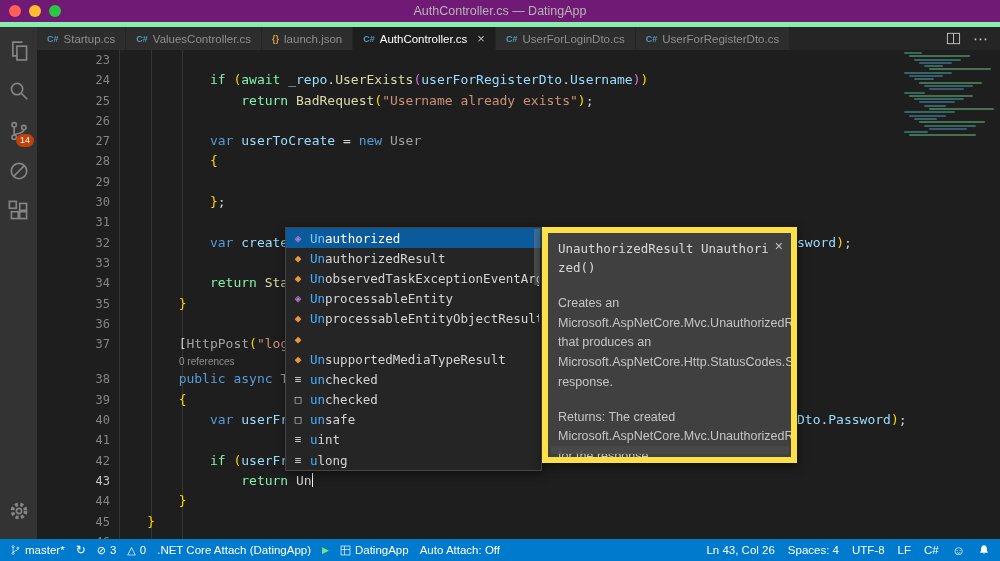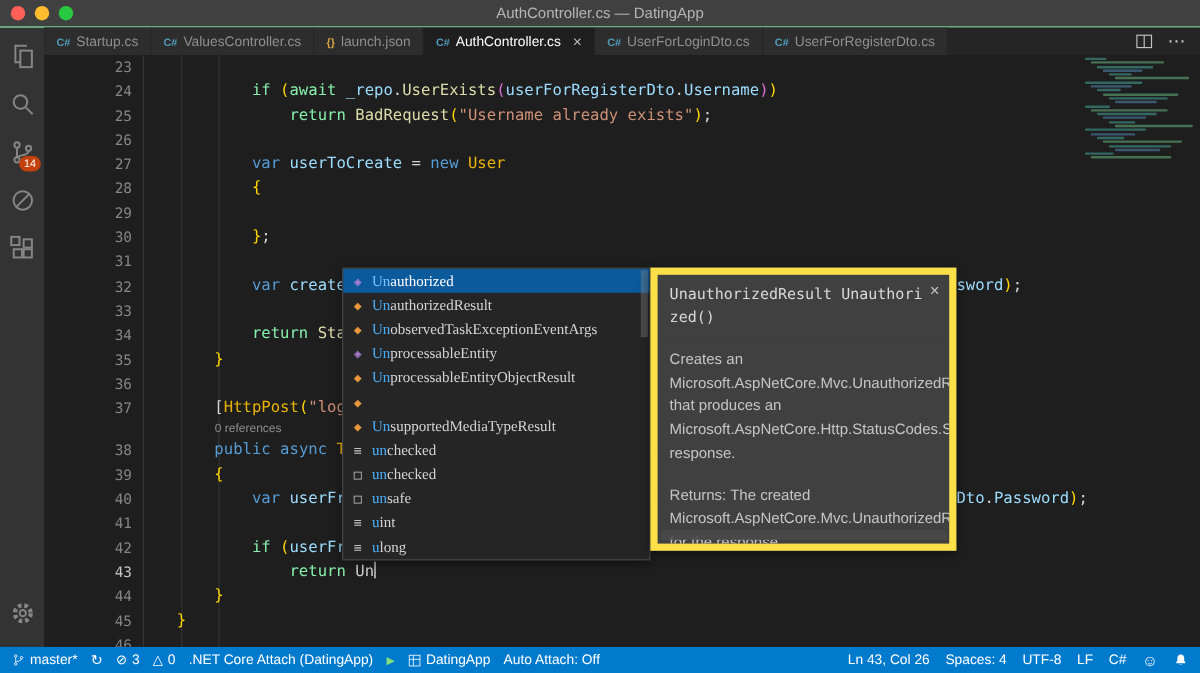--- a/index.html
+++ b/index.html
@@ -1,20 +1,20 @@
 <!DOCTYPE html>
 <html><head>
 <meta charset="utf-8">
 <style>
   html,body{margin:0;padding:0;background:#1e1e1e;width:1000px;height:561px;overflow:hidden;
             font-family:"Liberation Sans",sans-serif;-webkit-font-smoothing:antialiased;}
   .window{position:relative;width:1000px;height:561px;display:flex;flex-direction:column;background:#1e1e1e;}
 
   
-  .titlebar{height:22px;flex:none;background:#404040;border-bottom:1px solid #86efac;display:flex;
+  .titlebar{height:22px;flex:none;background:#701a75;border-bottom:5px solid #86efac;display:flex;
             align-items:center;justify-content:center;position:relative;}
   .lights{position:absolute;left:9px;top:5px;display:flex;gap:8px;}
   .light{width:12px;height:12px;border-radius:50%;}
   .light.red{background:#ff5f57;}.light.yellow{background:#febc2e;}.light.green{background:#28c840;}
   .title{font-size:12.5px;color:#b5b5b5;}
 
   .body-row{flex:1;display:flex;min-height:0;}
 
   
   .activitybar{width:37px;flex:none;background:#333333;display:flex;flex-direction:column;align-items:center;padding-top:4px;}
@@ -45,38 +45,38 @@
   .guide{position:absolute;top:0;bottom:0;width:1px;background:#343434;}
   .rows{position:absolute;left:0;top:0;right:0;}
   .row{display:flex;height:20.3px;padding-left:28px;}
   .gut{width:51px;flex:none;text-align:right;padding-right:6px;box-sizing:border-box;color:#858585;
        font:12px/20.3px "DejaVu Sans Mono",monospace;}
   .gut-active{color:#c6c6c6;}
   .code{font:13px/20.3px "DejaVu Sans Mono",monospace;white-space:pre;color:#d4d4d4;}
   .row.codelens{height:15px;}
   .cl{font:10px/15px "Liberation Sans",sans-serif;color:#8e8e8e;padding-left:63px;}
   .caret{display:inline-block;width:1.5px;height:14px;background:#fdfdfd;vertical-align:-2px;}
-  .tk-kw{color:#569cd6;}.tk-ctrl{color:#86efac;}.tk-type{color:#eab308;}.tk-var{color:#9cdcfe;}
+  .tk-kw{color:#569cd6;}.tk-ctrl{color:#86efac;}.tk-type{color:#a3a3a3;}.tk-var{color:#9cdcfe;}
   .tk-fn{color:#dcdcaa;}.tk-str{color:#ce9178;}.tk-num{color:#b5cea8;}.tk-punc{color:#d4d4d4;}
   .tk-plain{color:#d4d4d4;}.tk-b1{color:#ffd700;}.tk-b2{color:#da70d6;}
 
   
   .minimap{position:absolute;right:2px;top:2px;width:94px;height:86px;overflow:hidden;}
   .mm-line{height:2px;margin-bottom:1.3px;opacity:.65;border-radius:1px;}
 
   
   .suggest{position:absolute;left:248px;top:177px;display:flex;align-items:flex-start;z-index:20;}
   .sg-list{width:257px;background:#252526;border:1px solid #454545;box-sizing:border-box;position:relative;
            box-shadow:0 3px 9px rgba(0,0,0,.5);}
   .sg-row{height:20.2px;display:flex;align-items:center;gap:4px;padding:0 2px 0 4px;
           font:12.5px "DejaVu Sans Mono",monospace;color:#d4d4d4;}
   .sg-row.sel{background:#0b5a9c;color:#fff;}
   .sg-ic{width:16px;flex:none;text-align:center;font-size:11px;}
   .ic-method{color:#b180d7;}.ic-class{color:#e8973c;}.ic-keyword{color:#c5c5c5;}.ic-snippet{color:#c5c5c5;}
-  .lbl{flex:1;overflow:hidden;white-space:pre;font-family:Liberation Serif, serif;}
+  .lbl{flex:1;overflow:hidden;white-space:pre;}
   .sg-match{color:#47aefc;}
   .sg-row.sel .sg-match{color:#7cc6ff;}
   .sg-vscroll{position:absolute;right:1px;top:1px;width:6px;height:56px;background:rgba(140,140,140,.38);}
   .sg-doc{width:255px;height:236px;background:#404040;border:6px solid #fde047;box-sizing:border-box;
           position:relative;overflow:hidden;box-shadow:0 3px 9px rgba(0,0,0,.5);}
   .sg-doc-head{display:flex;justify-content:space-between;align-items:flex-start;
                padding:6px 8px 7px 10px;border-bottom:1px solid #404040;}
   .sig{font:12.5px/1.55 "DejaVu Sans Mono",monospace;color:#d8d8d8;word-break:break-all;width:212px;}
   .doc-close{color:#c5c5c5;font-size:14px;line-height:1;}
   .sg-doc-body{padding:8px 10px 0 10px;font-size:12.5px;line-height:1.58;color:#c5c5c5;width:236px;}

